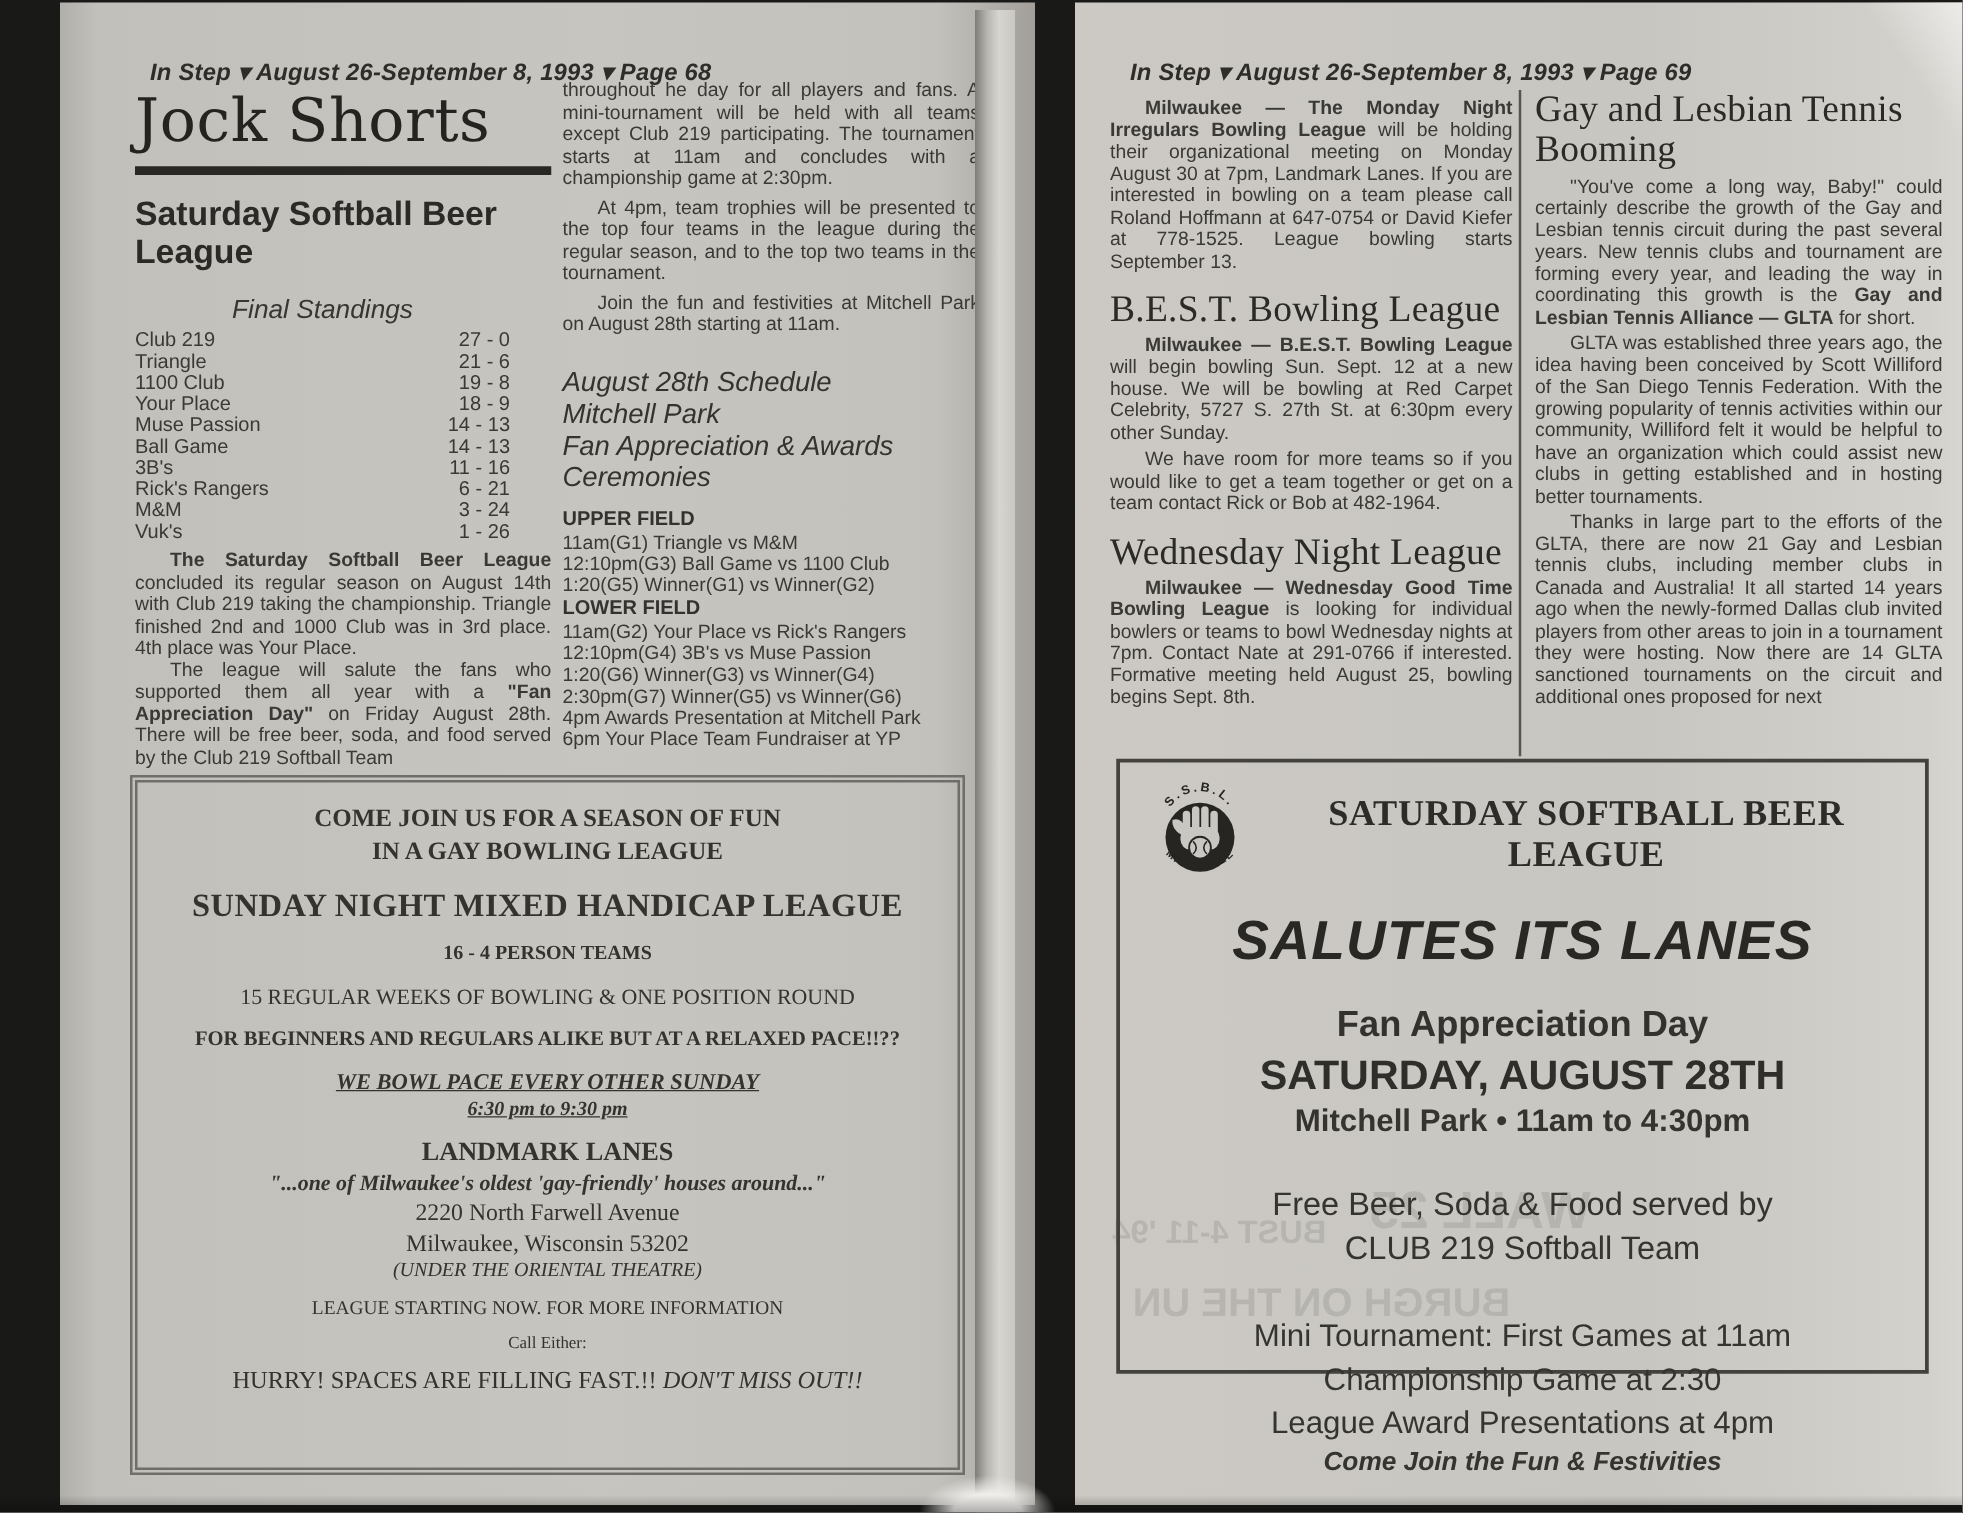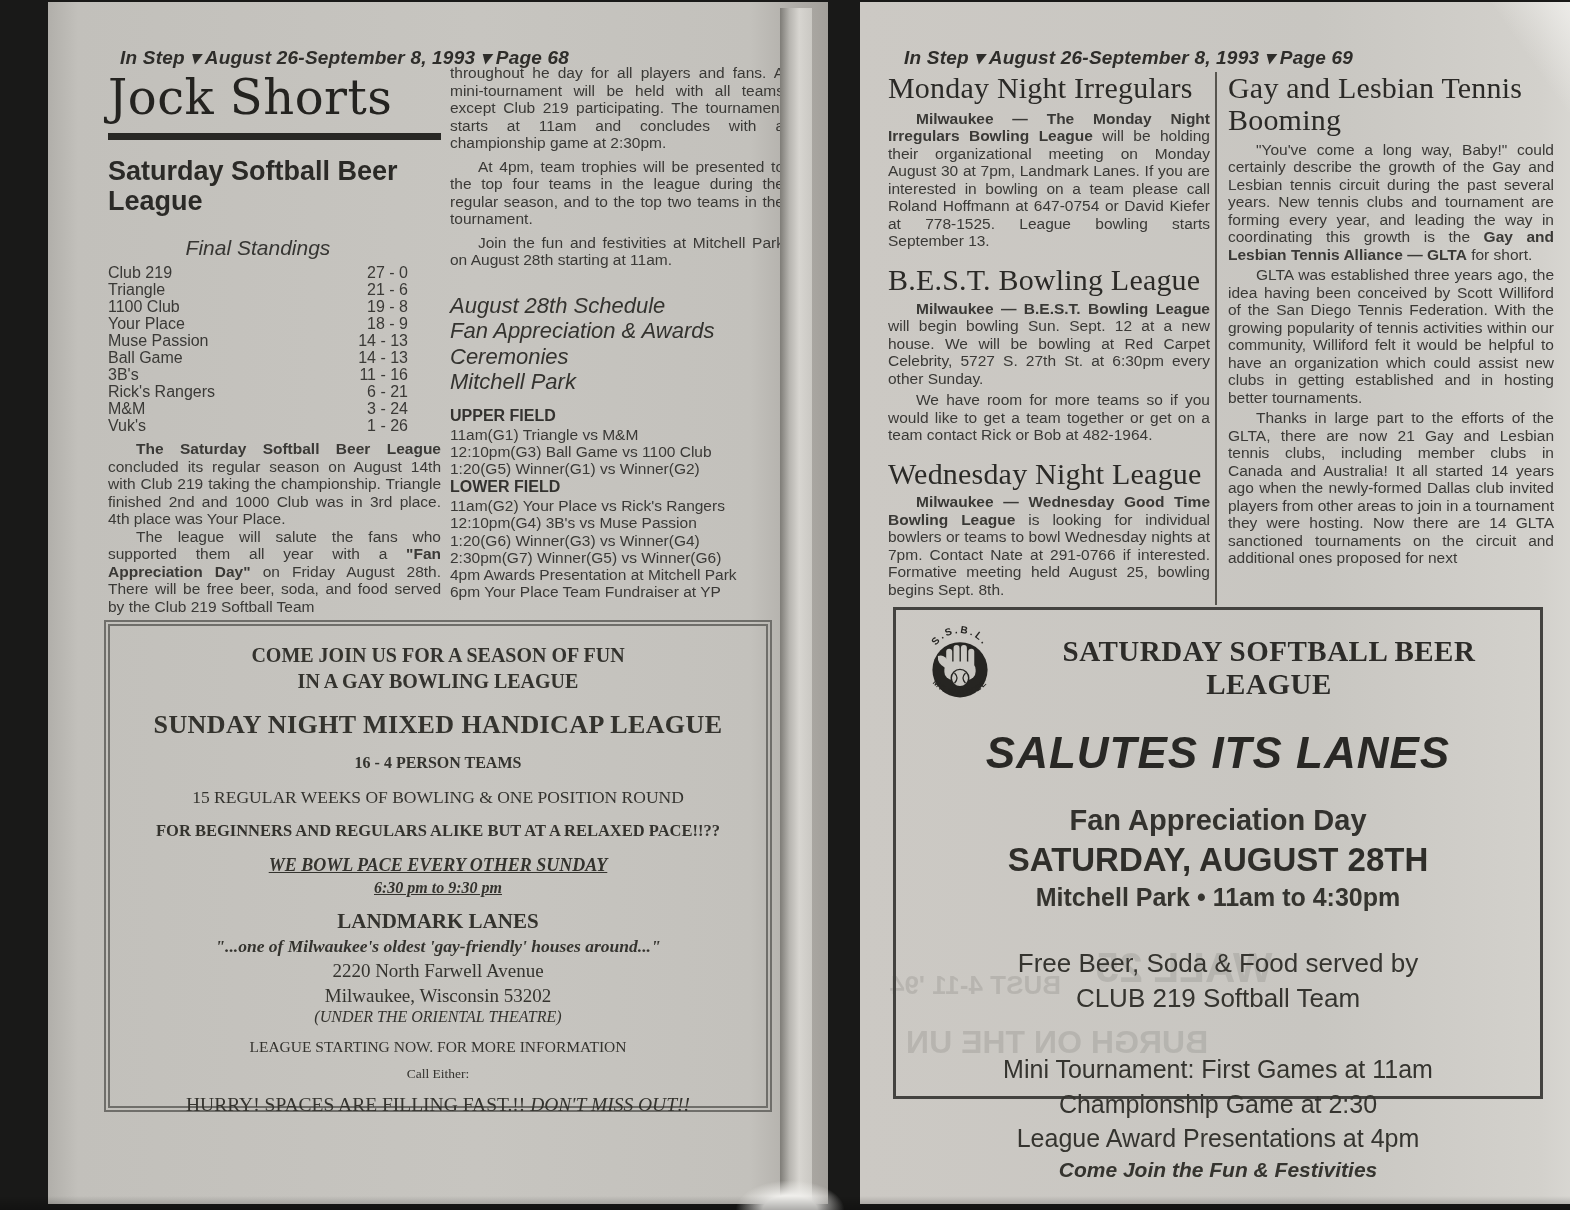--- a/index.html
+++ b/index.html
@@ -36,21 +36,21 @@
   .field-label{text-align:left;font-weight:bold;font-size:16px;line-height:17px;margin-top:12px;color:#33322f;}
   .game{font-size:15.5px;line-height:17.2px;color:#3a3936;}
   .games{margin-top:2px;}
 
   
   .serif-head{font-family:"Liberation Serif",serif;font-size:30px;line-height:1.06;color:#2b2a27;
               letter-spacing:.2px;}
   .vrule{position:absolute;width:2px;background:#57554f;}
 
   
-  .adbox-l{position:absolute;left:56px;top:618px;width:668px;height:492px;box-sizing:border-box;
+  .adbox-l{position:absolute;left:56px;top:618px;width:668px;height:560px;box-sizing:border-box;
     border:6px double #6f6e6a;padding:16px 24px 10px;text-align:center;
     font-family:"Liberation Serif",serif;color:#34332e;}
   .al-1{font-weight:bold;font-size:20px;line-height:1.3;}
   .al-3{font-weight:bold;font-size:26px;margin-top:16px;letter-spacing:.4px;}
   .al-4{font-weight:bold;font-size:16px;margin-top:14px;}
   .al-5{font-size:17.5px;margin-top:15px;}
   .al-6{font-weight:bold;font-size:16.5px;margin-top:13px;}
   .al-7{font-weight:bold;font-style:italic;font-size:18px;text-decoration:underline;margin-top:14px;}
   .al-8{font-weight:bold;font-style:italic;font-size:16px;text-decoration:underline;margin-top:3px;}
   .al-9{font-weight:bold;font-size:21px;margin-top:12px;}
@@ -142,22 +142,22 @@
       <p class="body-p ind"><span>The league will salute the fans who supported them all year with a </span><span class="b">"Fan Appreciation Day"</span><span> on Friday August 28th. There will be free beer, soda, and food served by the Club 219 Softball Team</span></p>
     </div>
 
     <div class="col" style="left:402px;top:62px;width:334px;">
       <p class="body-p">throughout he day for all players and fans. A mini-tournament will be held with all teams except Club 219 participating. The tournament starts at 11am and concludes with a championship game at 2:30pm.</p>
       <p class="body-p mt6 ind">At 4pm, team trophies will be presented to the top four teams in the league during the regular season, and to the top two teams in the tournament.</p>
       <p class="body-p mt6 ind">Join the fun and festivities at Mitchell Park on August 28th starting at 11am.</p>
 
       <div class="ital-head">
         <div>August 28th Schedule</div>
+        <div>Mitchell Park</div>
         <div>Fan Appreciation &amp; Awards Ceremonies</div>
-        <div>Mitchell Park</div>
       </div>
 
       <div class="field-label">UPPER FIELD</div>
       <div class="games">
         <div class="game">11am(G1) Triangle vs M&amp;M</div>
         <div class="game">12:10pm(G3) Ball Game vs 1100 Club</div>
         <div class="game">1:20(G5) Winner(G1) vs Winner(G2)</div>
       </div>
       <div class="field-label" style="margin-top:1px;">LOWER FIELD</div>
       <div class="games">
@@ -191,21 +191,20 @@
   </div>
 
   <div class="spine"></div>
 
   <div class="page page-right">
     <div class="hdr" style="left:44px;top:44px;">In Step ▾ August 26-September 8, 1993 ▾ Page 69</div>
 
     <div class="vrule" style="left:355px;top:70px;height:533px;"></div>
 
     <div class="col" style="left:28px;top:70px;width:322px;">
-      <div class="serif-head">Monday Night Irregulars</div>
       <p class="body-p mt6 ind"><span class="b">Milwaukee — The Monday Night Irregulars Bowling League</span><span> will be holding their organizational meeting on Monday August 30 at 7pm, Landmark Lanes. If you are interested in bowling on a team please call Roland Hoffmann at 647-0754 or David Kiefer at 778-1525. League bowling starts September 13.</span></p>
 
       <div class="serif-head" style="margin-top:14px;">B.E.S.T. Bowling League</div>
       <p class="body-p ind" style="margin-top:4px;"><span class="b">Milwaukee — B.E.S.T. Bowling League</span><span> will begin bowling Sun. Sept. 12 at a new house. We will be bowling at Red Carpet Celebrity, 5727 S. 27th St. at 6:30pm every other Sunday.</span></p>
       <p class="body-p ind" style="margin-top:4px;">We have room for more teams so if you would like to get a team together or get on a team contact Rick or Bob at 482-1964.</p>
 
       <div class="serif-head" style="margin-top:14px;">Wednesday Night League</div>
       <p class="body-p ind" style="margin-top:4px;"><span class="b">Milwaukee — Wednesday Good Time Bowling League</span><span> is looking for individual bowlers or teams to bowl Wednesday nights at 7pm. Contact Nate at 291-0766 if interested. Formative meeting held August 25, bowling begins Sept. 8th.</span></p>
     </div>
 

